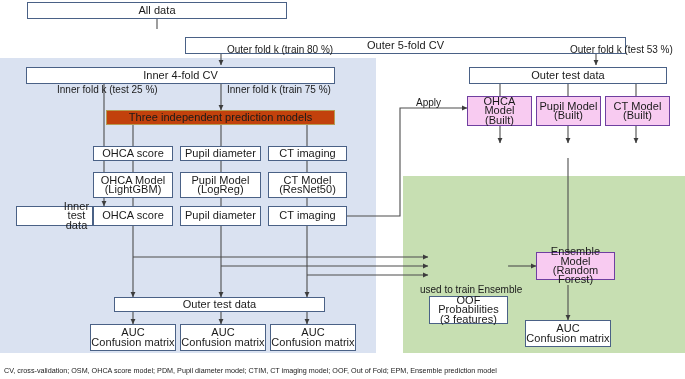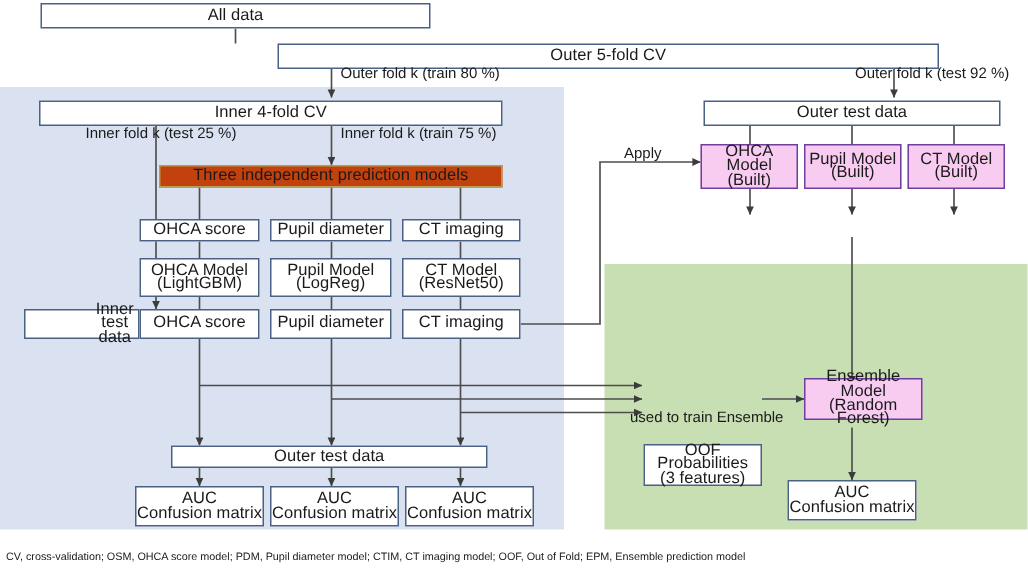--- a/index.html
+++ b/index.html
@@ -116,26 +116,26 @@
       <path d="M508,266 L536,266" marker-end="url(#ah)"></path>
 
       <path d="M568,285 L568,320" marker-end="url(#ah)"></path>
     </g>
   </svg>
 
   <div class="node" style="left:27px;top:2px;width:260px;height:17px;">
     <span>All data</span>
   </div>
 
-  <div class="node" style="left:185px;top:29px;width:441px;height:17px;">
+  <div class="node" style="left:185px;top:37px;width:441px;height:17px;">
     <span>Outer 5-fold CV</span>
   </div>
 
   <div class="caption" style="left:227px;top:45px;">Outer fold k (train 80 %)</div>
-  <div class="caption" style="left:570px;top:45px;">Outer fold k (test 92 %)</div>
+  <div class="caption" style="left:570px;top:45px;">Outer fold k (test 53 %)</div>
 
   <div class="node" style="left:26px;top:67px;width:309px;height:17px;">
     <span>Inner 4-fold CV</span>
   </div>
 
   <div class="caption" style="left:57px;top:85px;">Inner fold k (test 25 %)</div>
   <div class="caption" style="left:227px;top:85px;">Inner fold k (train 75 %)</div>
 
   <div class="node yellow" style="left:106px;top:110px;width:229px;height:15px;">
     <span>Three independent prediction models</span>
@@ -212,21 +212,21 @@
   </div>
 
   <div class="caption" style="left:416px;top:98px;">Apply</div>
 
 
   <div class="node" style="left:429px;top:252px;width:79px;height:28px;margin-top:44px;">
     <span>OOF Probabilities</span>
     <span class="l2">(3 features)</span>
   </div>
 
-  <div class="caption" style="left:420px;top:274px;">used to train Ensemble</div>
+  <div class="caption" style="left:420px;top:285px;">used to train Ensemble</div>
 
   <div class="node pink" style="left:536px;top:252px;width:79px;height:28px;">
     <span>Ensemble Model</span>
     <span class="l2">(Random Forest)</span>
   </div>
 
   <div class="node" style="left:525px;top:320px;width:86px;height:27px;">
     <span>AUC</span>
     <span class="l2">Confusion matrix</span>
   </div>

